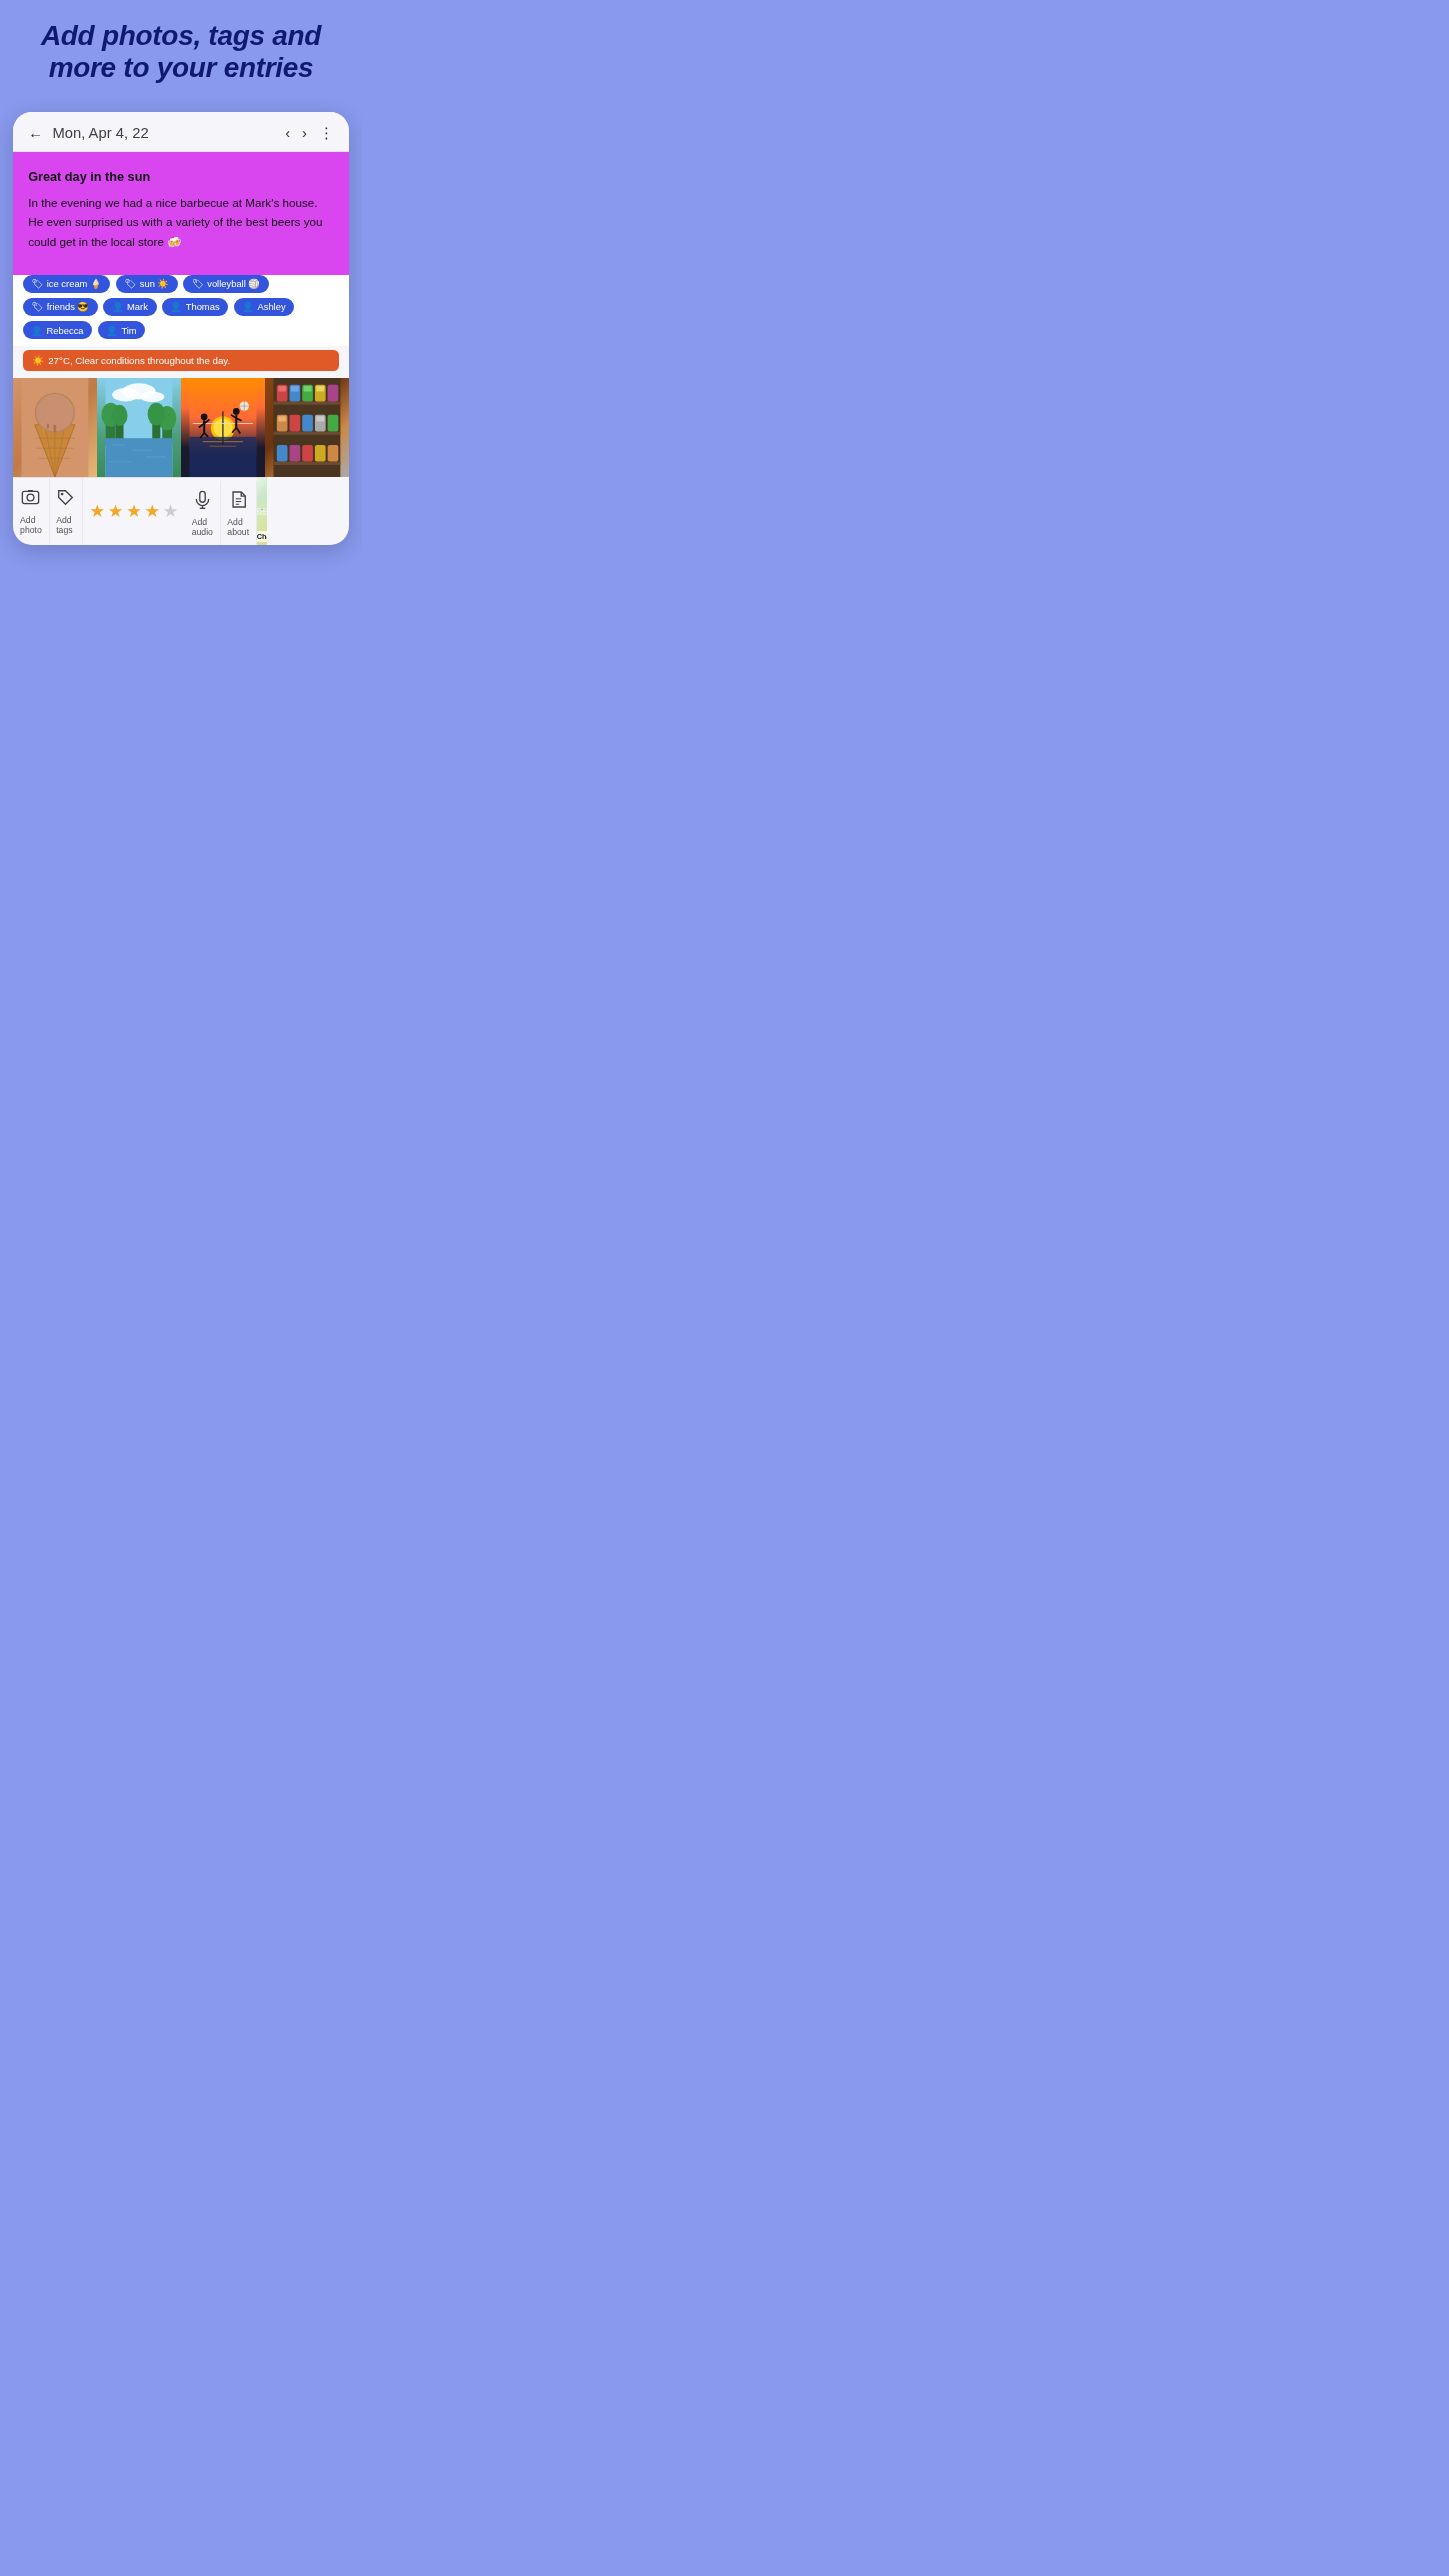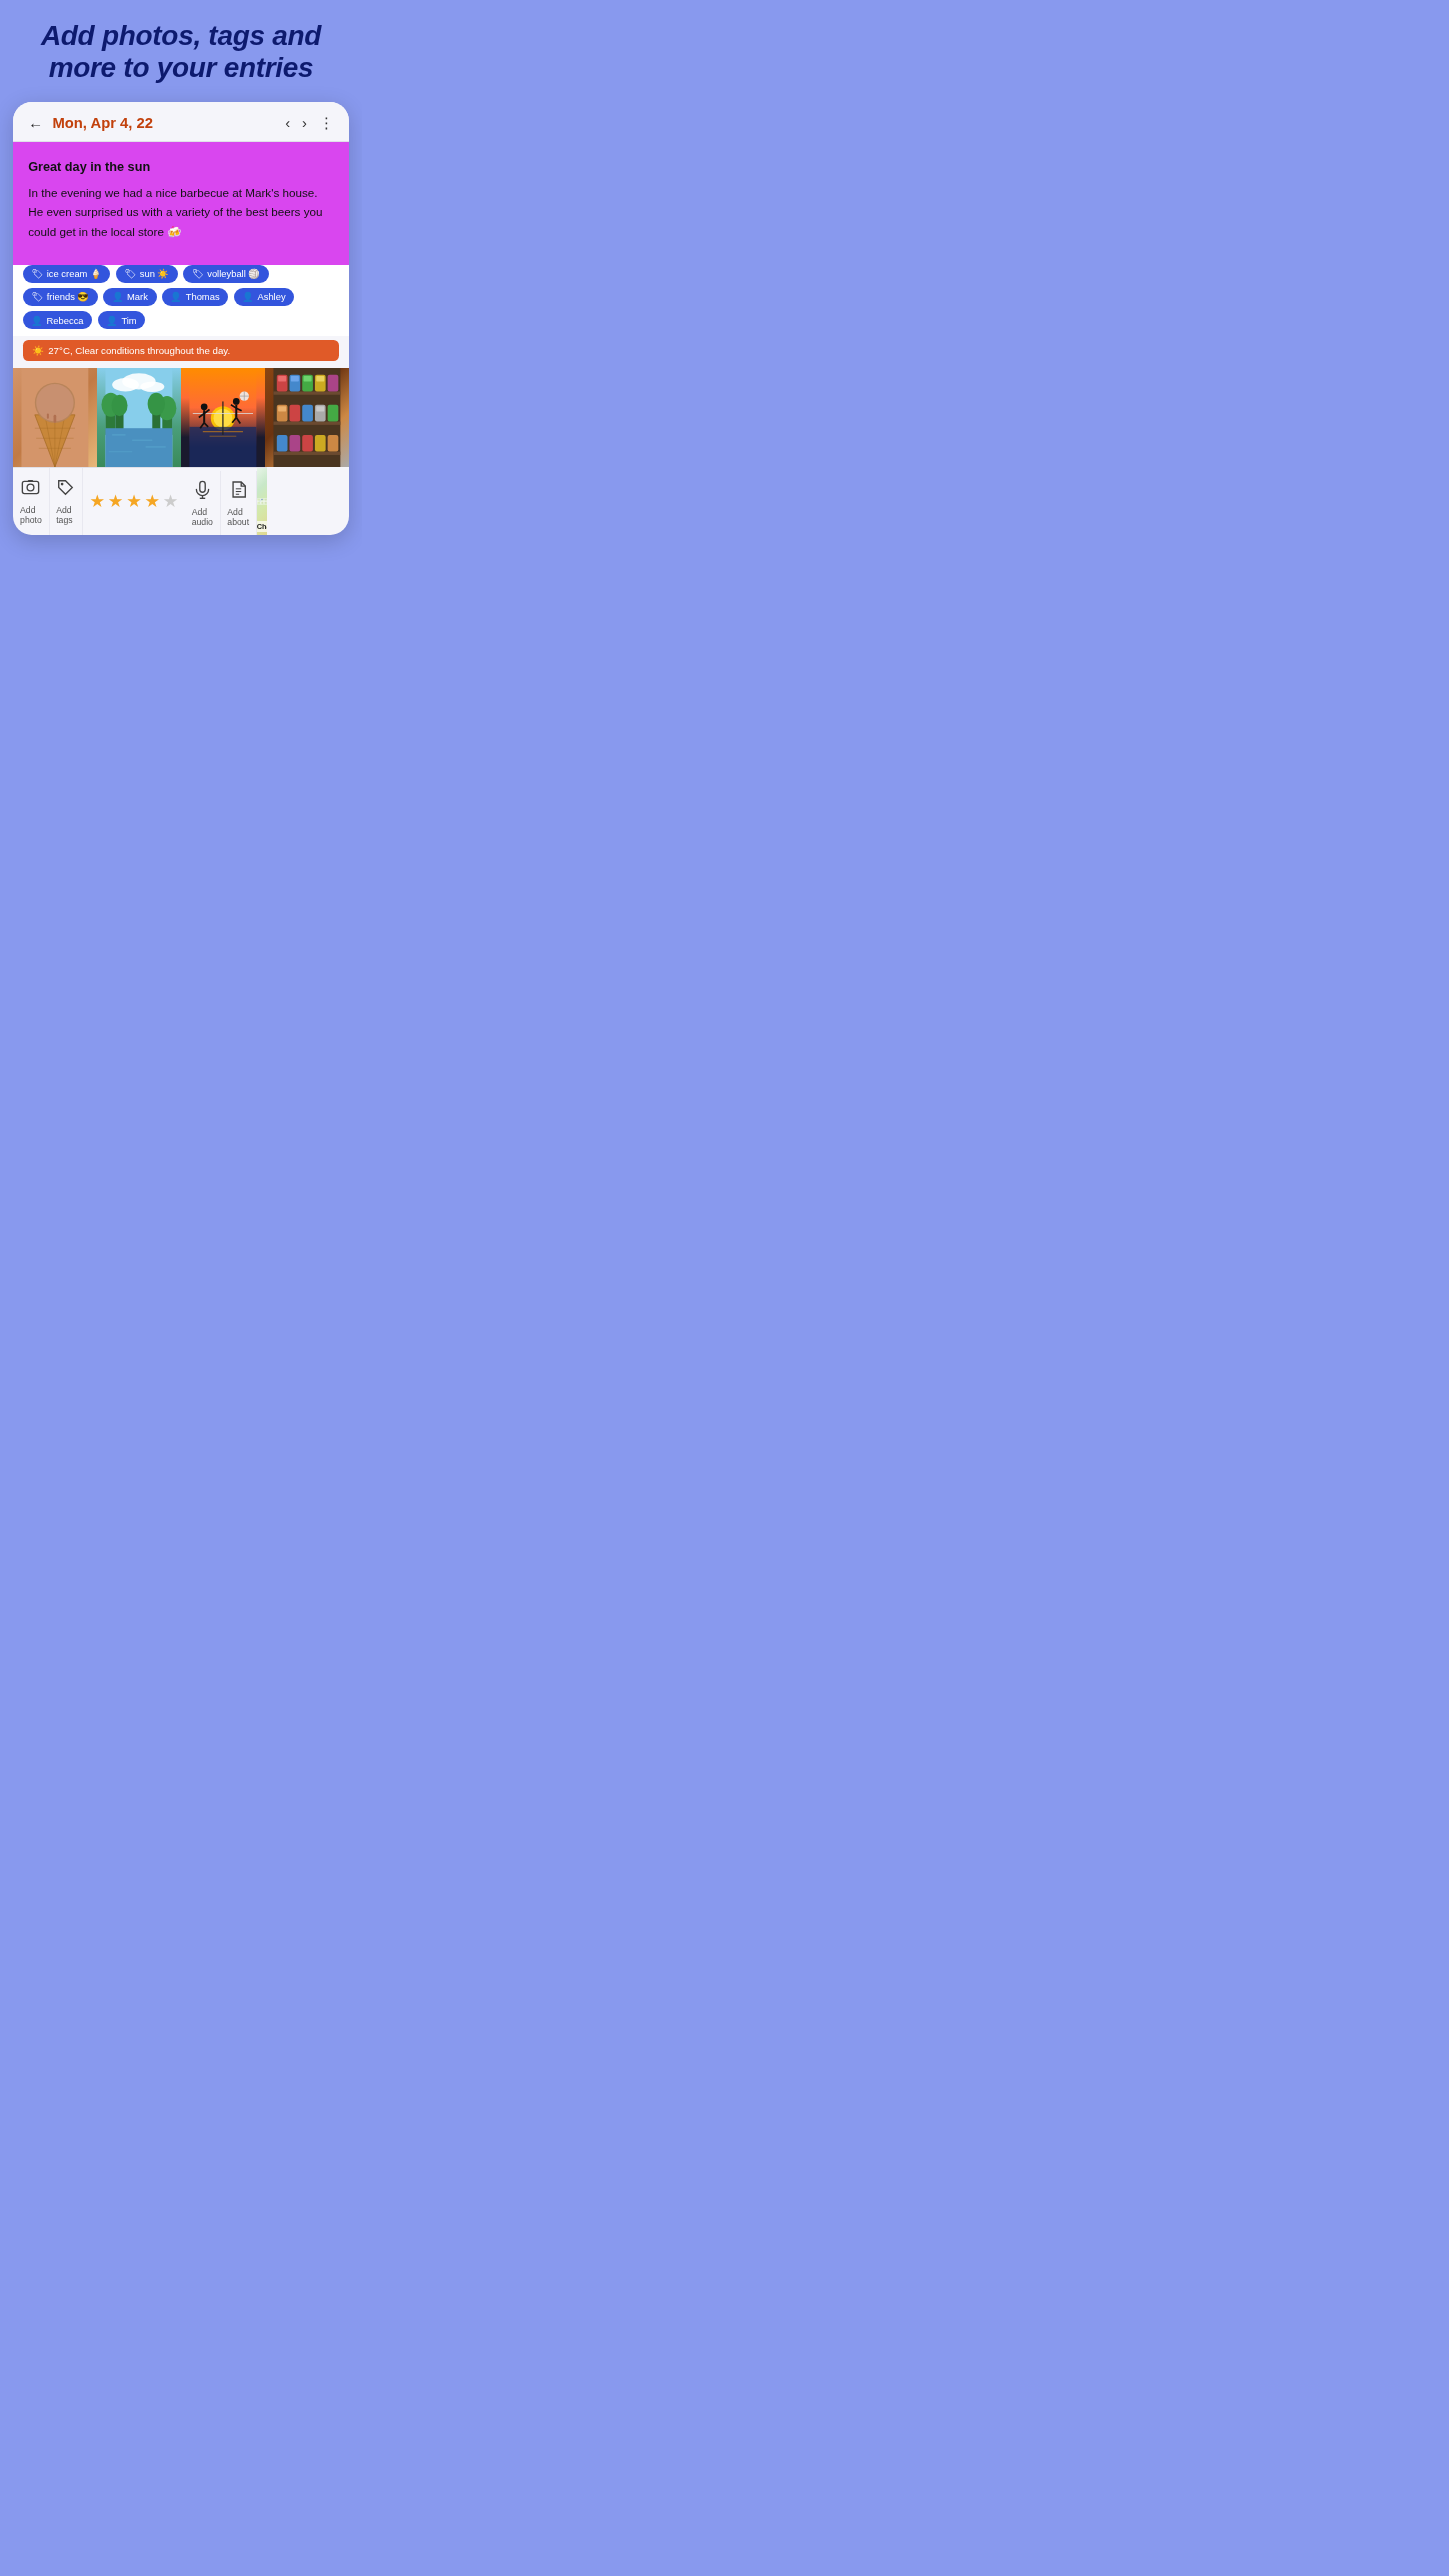--- a/index.html
+++ b/index.html
@@ -14,21 +14,21 @@
       align-items: center;
       padding: 20px 13.4px 20px;
     }
 
     .headline {
       color: #0d1a6e;
       font-size: 28px;
       font-weight: 900;
       text-align: center;
       line-height: 1.15;
-      margin-bottom: 18px;
+      margin-bottom: 28px;
       font-style: italic;
       letter-spacing: -0.3px;
     }
 
     .card {
       background: #f5f5fa;
       border-radius: 19px;
       width: 100%;
       box-shadow: 0 5.4px 21.5px rgba(0,0,0,0.18);
       overflow: hidden;
@@ -45,22 +45,22 @@
 
     .back-btn {
       font-size: 14.8px;
       color: #222;
       cursor: pointer;
       margin-right: 9.4px;
     }
 
     .date-title {
       font-size: 14.8px;
-      font-weight: 700;
-      color: #c2410c;
+      font-weight: 400;
+      color: #404040;
       flex: 1;
     }
 
     .nav-icons {
       display: flex;
       align-items: center;
       gap: 12px;
     }
 
     .nav-icon {

